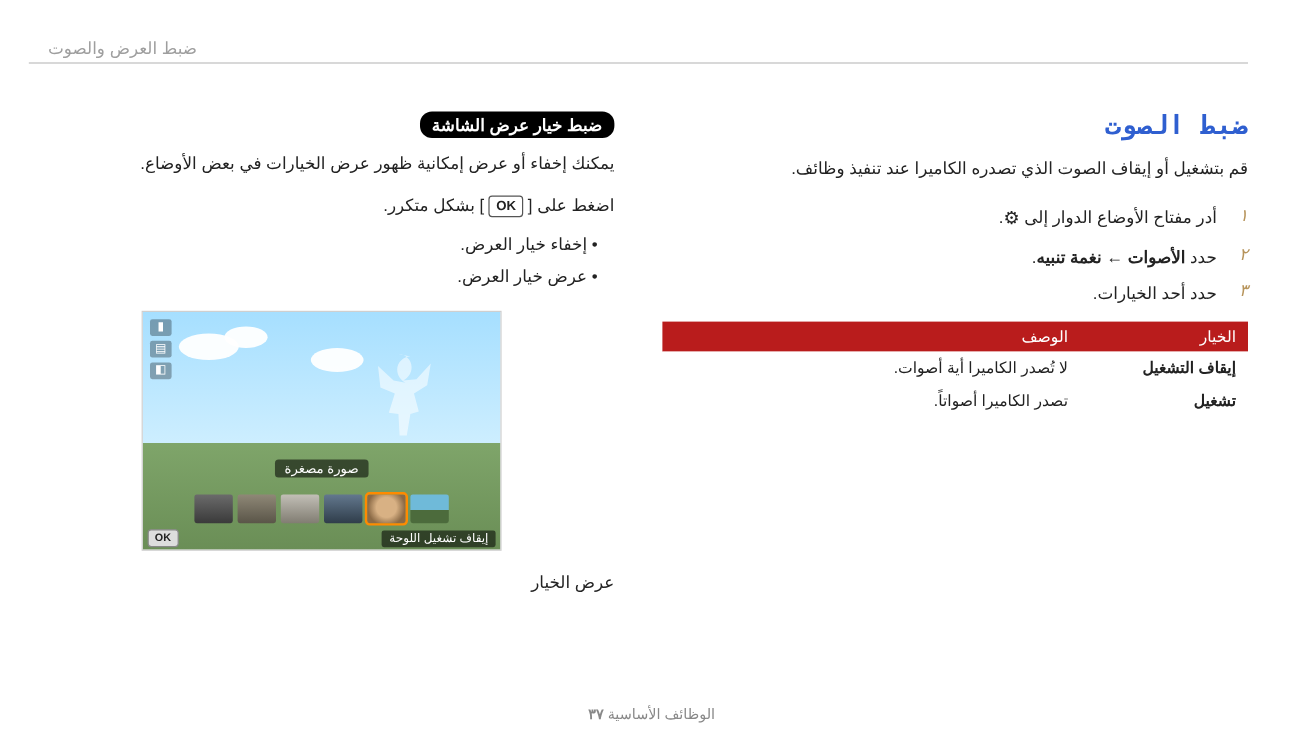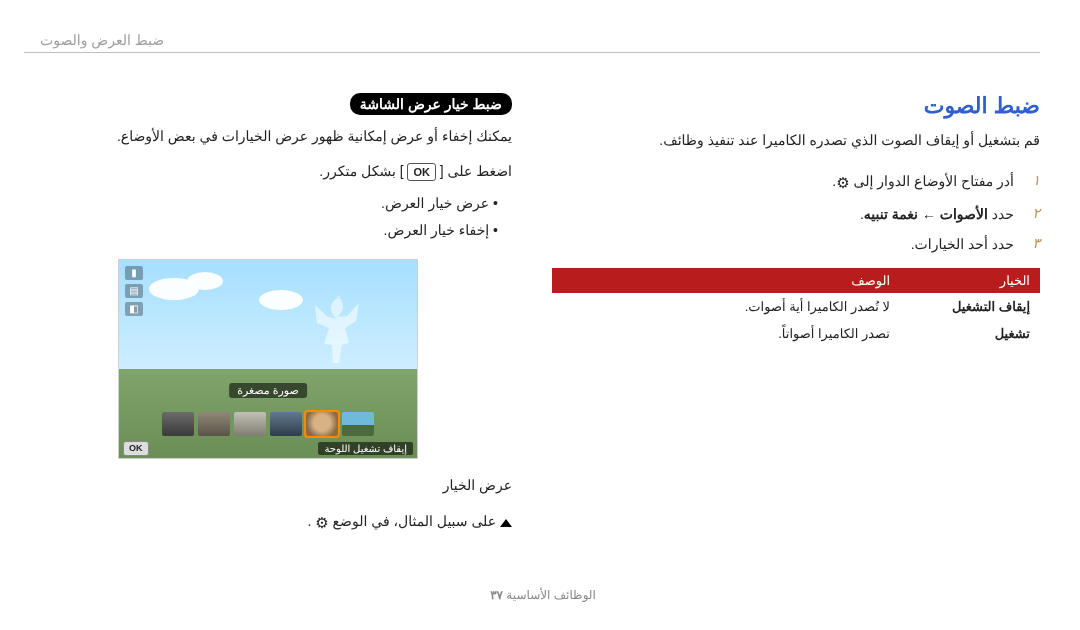--- a/index.html
+++ b/index.html
@@ -77,20 +77,21 @@
   .gear-icon {
     display: inline-block;
     font-size: 15px;
     vertical-align: middle;
   }
   .section-title-blue {
     color: #2f5fd0;
     font-size: 22px;
     font-weight: bold;
     margin-bottom: 6px;
+    font-family: Liberation Mono, monospace;
   }
   .num-list {
     font-size: 14px;
     line-height: 2.2;
     margin-top: 12px;
   }
   .num-list .row {
     display: flex;
     gap: 12px;
   }
@@ -286,22 +287,22 @@
       </div>
       <div class="plain-text">يمكنك إخفاء أو عرض إمكانية ظهور عرض الخيارات في بعض الأوضاع.</div>
 
       <div class="plain-text">
         <span>اضغط على [</span>
         <span class="key-badge">OK</span>
         <span>] بشكل متكرر.</span>
       </div>
 
       <div class="bullets">
+        <div>إخفاء خيار العرض.</div>
         <div>عرض خيار العرض.</div>
-        <div>إخفاء خيار العرض.</div>
       </div>
 
       <div class="preview-wrap">
         <div class="camera-preview">
           <div class="preview-sky">
             <div class="cloud c1"></div>
             <div class="cloud c2"></div>
             <div class="cloud c3"></div>
             <div class="sil">
               <svg viewBox="0 0 60 80">
@@ -327,26 +328,20 @@
               <span class="lbl">إيقاف تشغيل اللوحة</span>
             </div>
           </div>
         </div>
       </div>
 
       <div class="option-callout">
         <span>عرض الخيار</span>
       </div>
 
-      <div class="example-note">
-        <span class="tri up"></span>
-        <span> على سبيل المثال، في الوضع </span>
-        <span class="gear-icon">⚙</span>
-        <span>.</span>
-      </div>
     </div>
 
     <div class="col">
       <div class="section-title-blue">ضبط الصوت</div>
       <div class="plain-text">قم بتشغيل أو إيقاف الصوت الذي تصدره الكاميرا عند تنفيذ وظائف.</div>
 
       <div class="num-list">
         <div class="row">
           <span class="num">١</span>
           <span>

